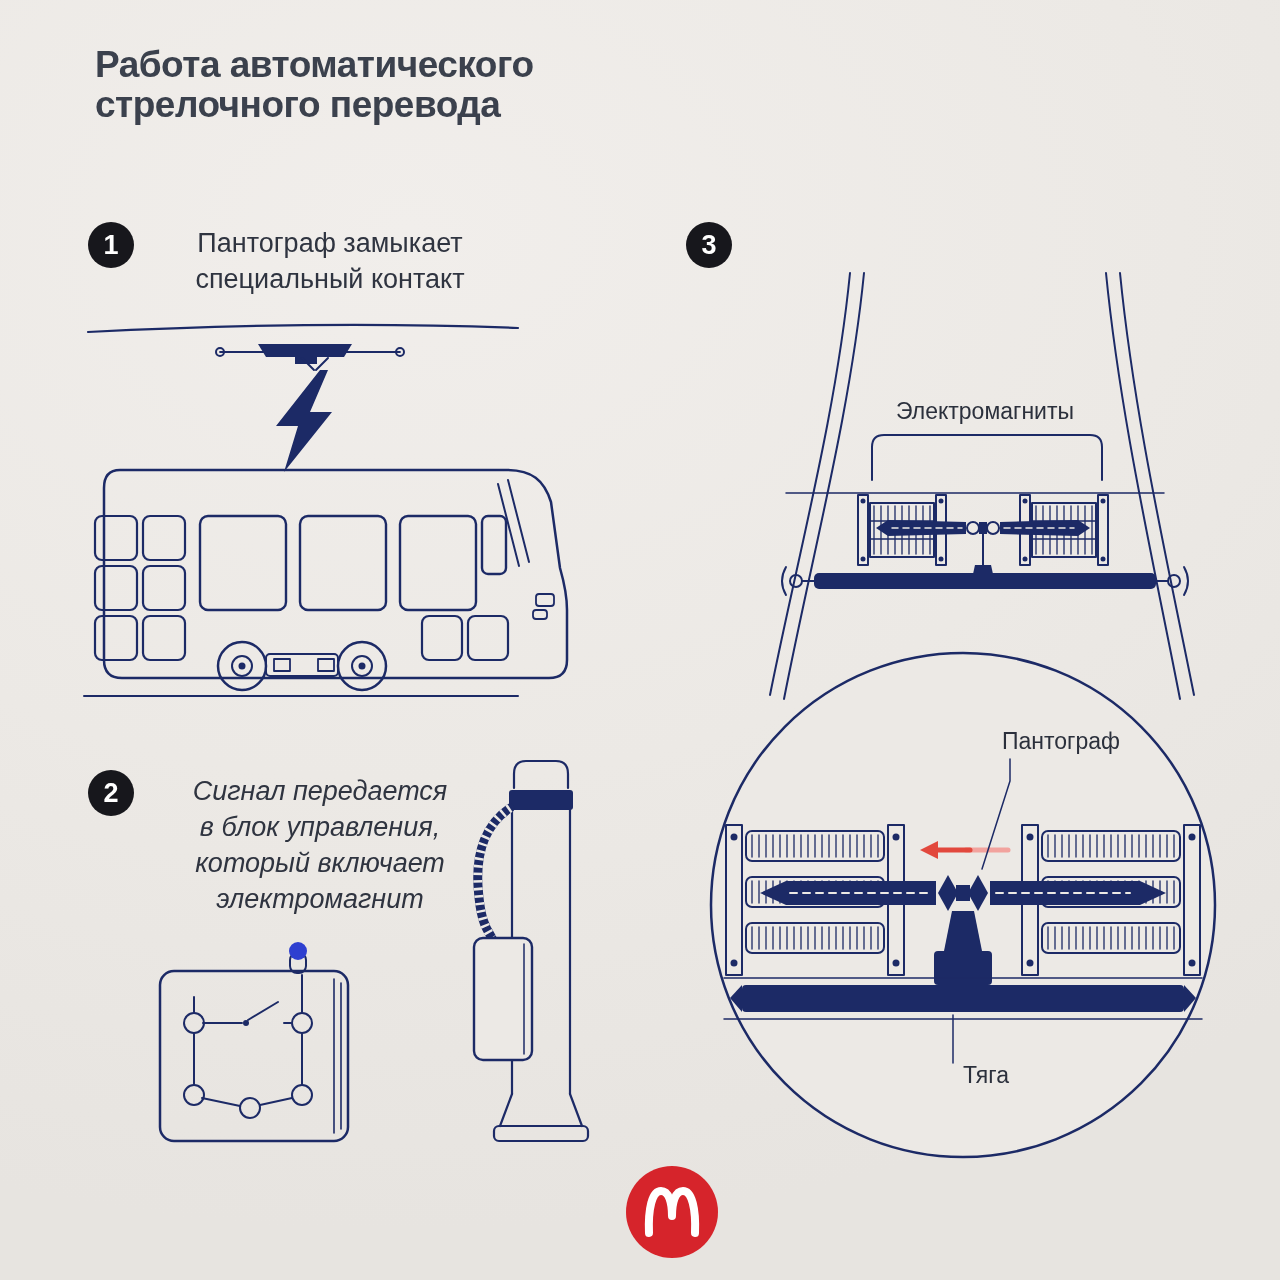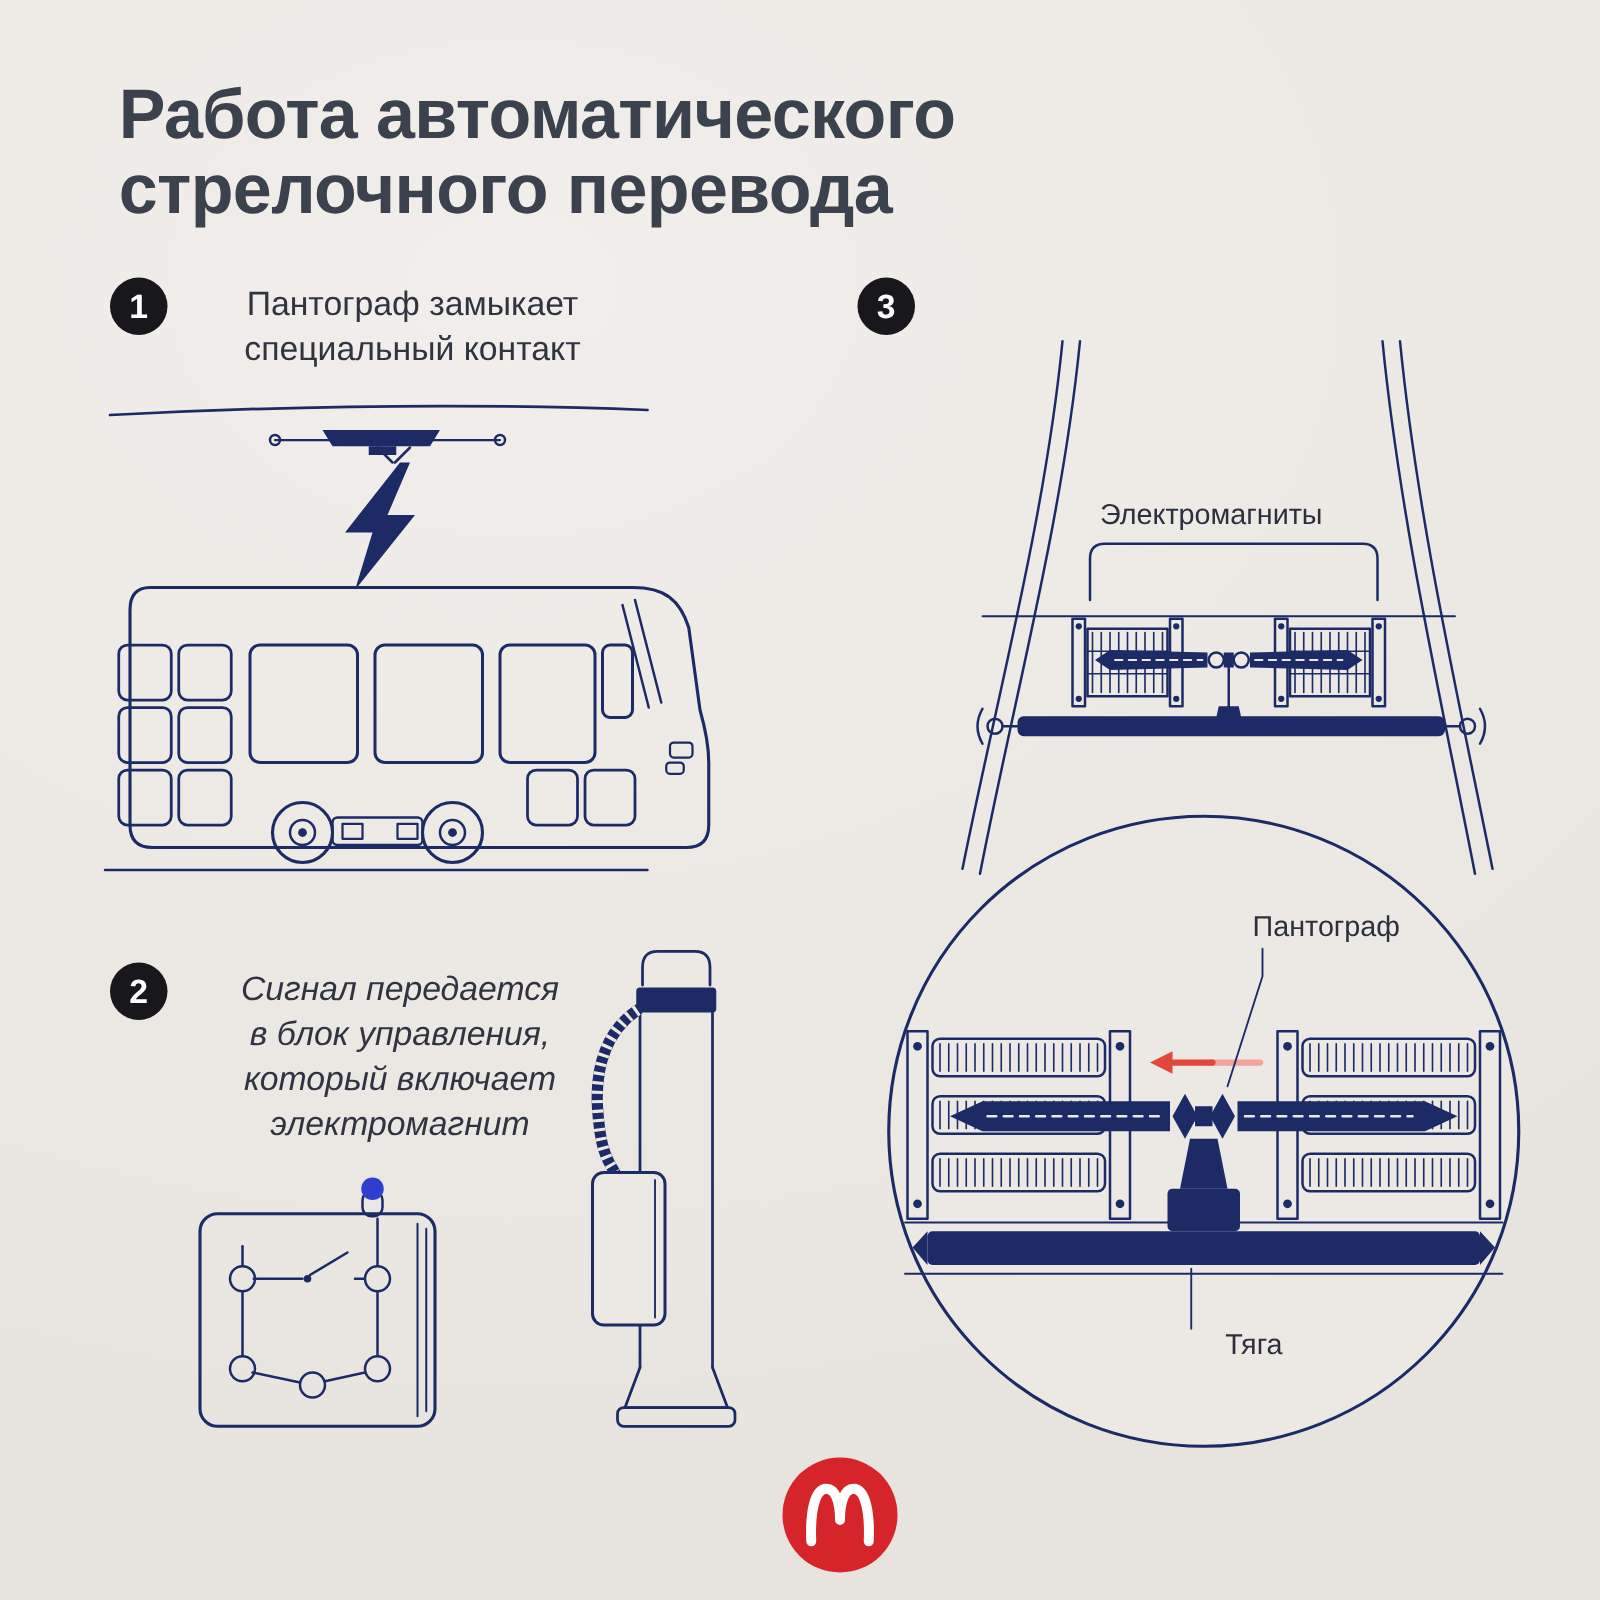--- a/index.html
+++ b/index.html
@@ -4,22 +4,22 @@
 <style>
   html,body{margin:0;padding:0;}
   #canvas{
     position:relative;width:1280px;height:1280px;overflow:hidden;
     background: radial-gradient(1400px 1000px at 32% 18%, #f1eeeb 0%, #ece9e5 55%, #e7e4e0 100%);
     font-family:"Liberation Sans","DejaVu Sans",sans-serif;
     color:#30353f;
   }
   .abs{position:absolute;}
   .title{
-    font-size:56px;font-weight:700;line-height:1.07;color:#3b414d;
-    letter-spacing:-0.5px;white-space:pre-line;margin-top:16px;
+    font-size:37px;font-weight:700;line-height:1.07;color:#3b414d;
+    letter-spacing:-0.5px;white-space:pre-line;
   }
   .badge{
     width:46px;height:46px;border-radius:50%;background:#17171c;color:#ffffff;
     display:flex;align-items:center;justify-content:center;
     font-size:27px;font-weight:700;
   }
   .step-text{
     font-size:27px;line-height:1.33;color:#2f3440;white-space:pre-line;text-align:center;
   }
   .diagram-label{
@@ -276,22 +276,22 @@
         <rect x="52" y="720" width="442" height="27" rx="4" fill="#1c2a66" stroke="none"></rect>
         <polygon points="52,720 40,733 52,747" fill="#1c2a66" stroke="none"></polygon>
         <polygon points="494,720 506,733 494,747" fill="#1c2a66" stroke="none"></polygon>
       </g>
 
       <path d="M320,494 L320,516 L292,604" stroke-width="1.5"></path>
       <path d="M263,750 V798" stroke-width="1.5"></path>
     </g>
   </svg>
 
-  <div class="abs diagram-label" style="left:880px;top:398px;width:210px;">Электромагниты</div>
+  <div class="abs diagram-label" style="left:880px;top:398px;width:210px;text-align:center;">Электромагниты</div>
   <div class="abs diagram-label" style="left:1002px;top:728px;">Пантограф</div>
-  <div class="abs diagram-label" style="left:946px;top:1062px;width:80px;text-align:right;">Тяга</div>
+  <div class="abs diagram-label" style="left:946px;top:1062px;width:80px;text-align:center;">Тяга</div>
 
   <svg class="abs" style="left:622px;top:1162px;" width="100" height="100" viewBox="0 0 100 100">
     <circle cx="50" cy="50" r="46" fill="#d6242b"></circle>
     <path d="M27,71 C26,47 30,29 39,29 C47,29 50,41 50,54 C50,41 53,29 61,29 C70,29 74,47 73,71" fill="none" stroke="#ffffff" stroke-width="8" stroke-linecap="round" stroke-linejoin="round"></path>
   </svg>
 
 </div>
 
 </body></html>

